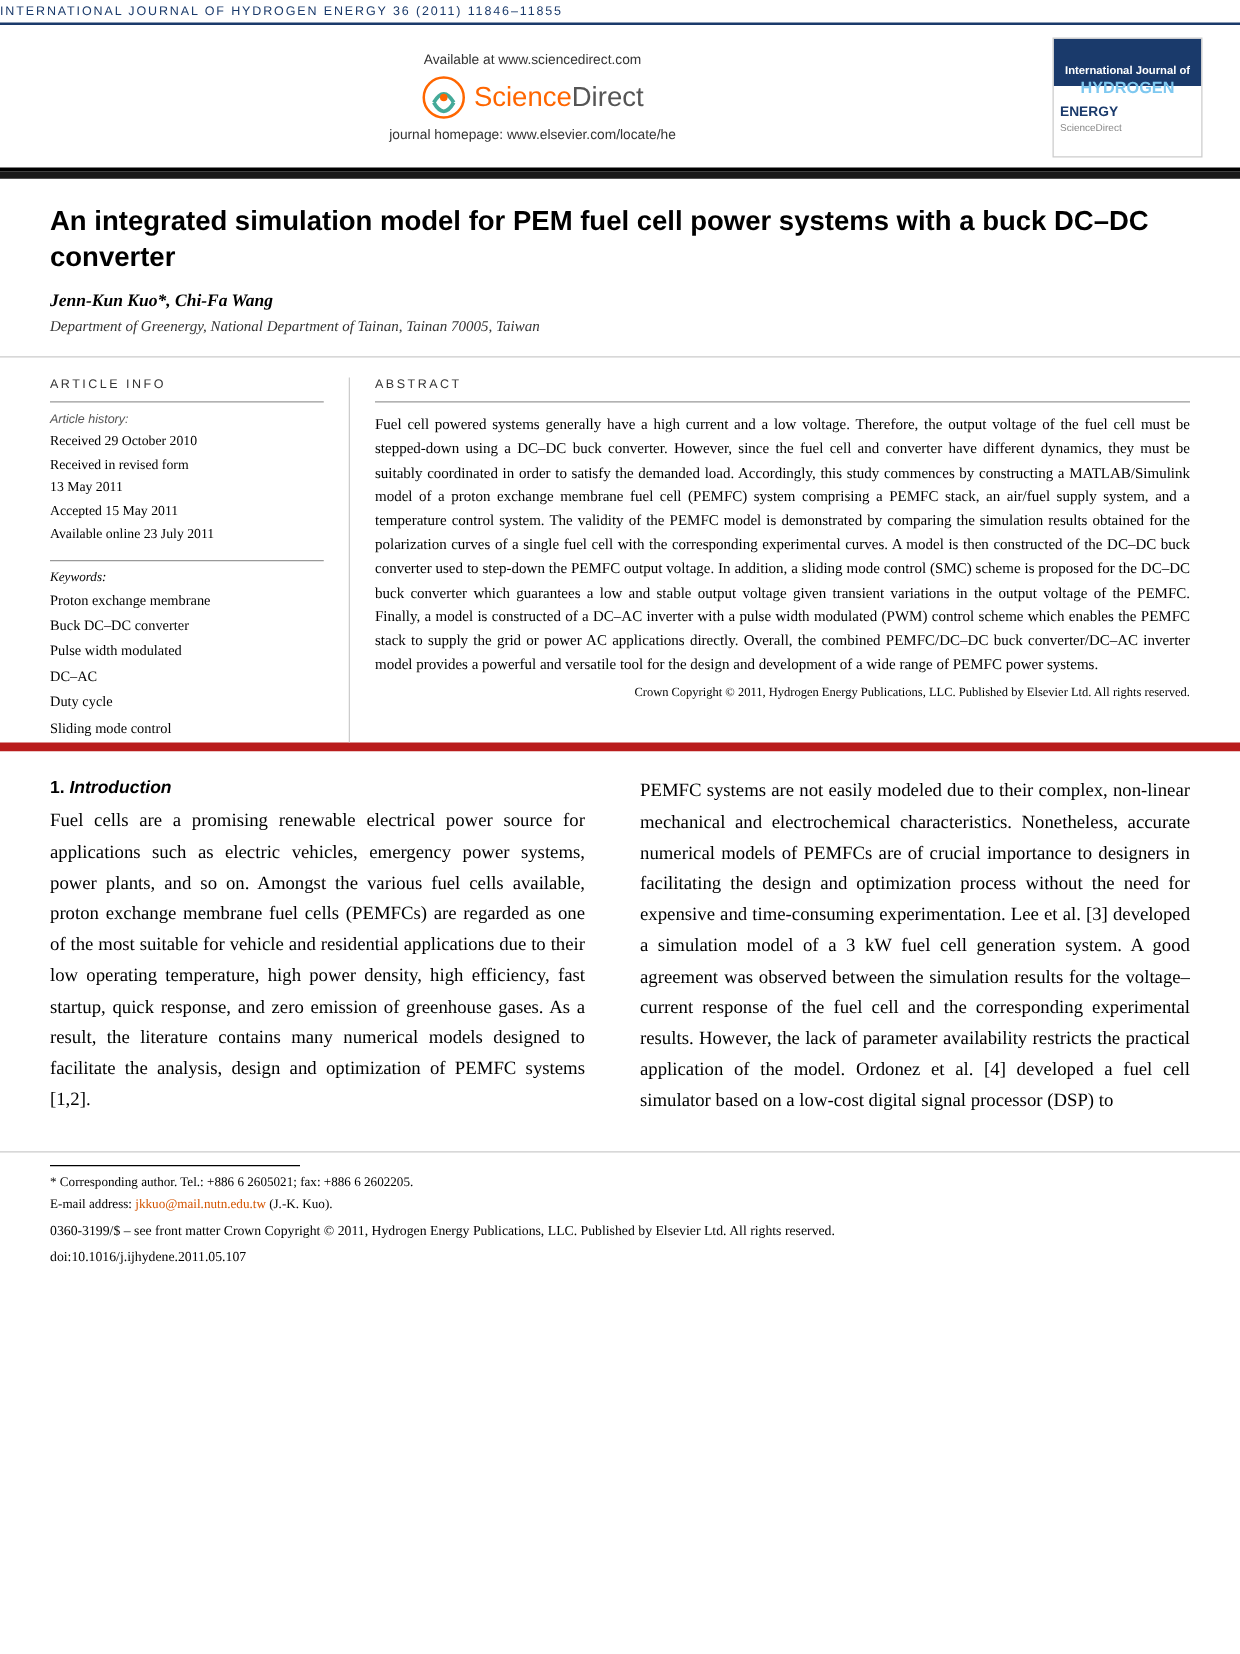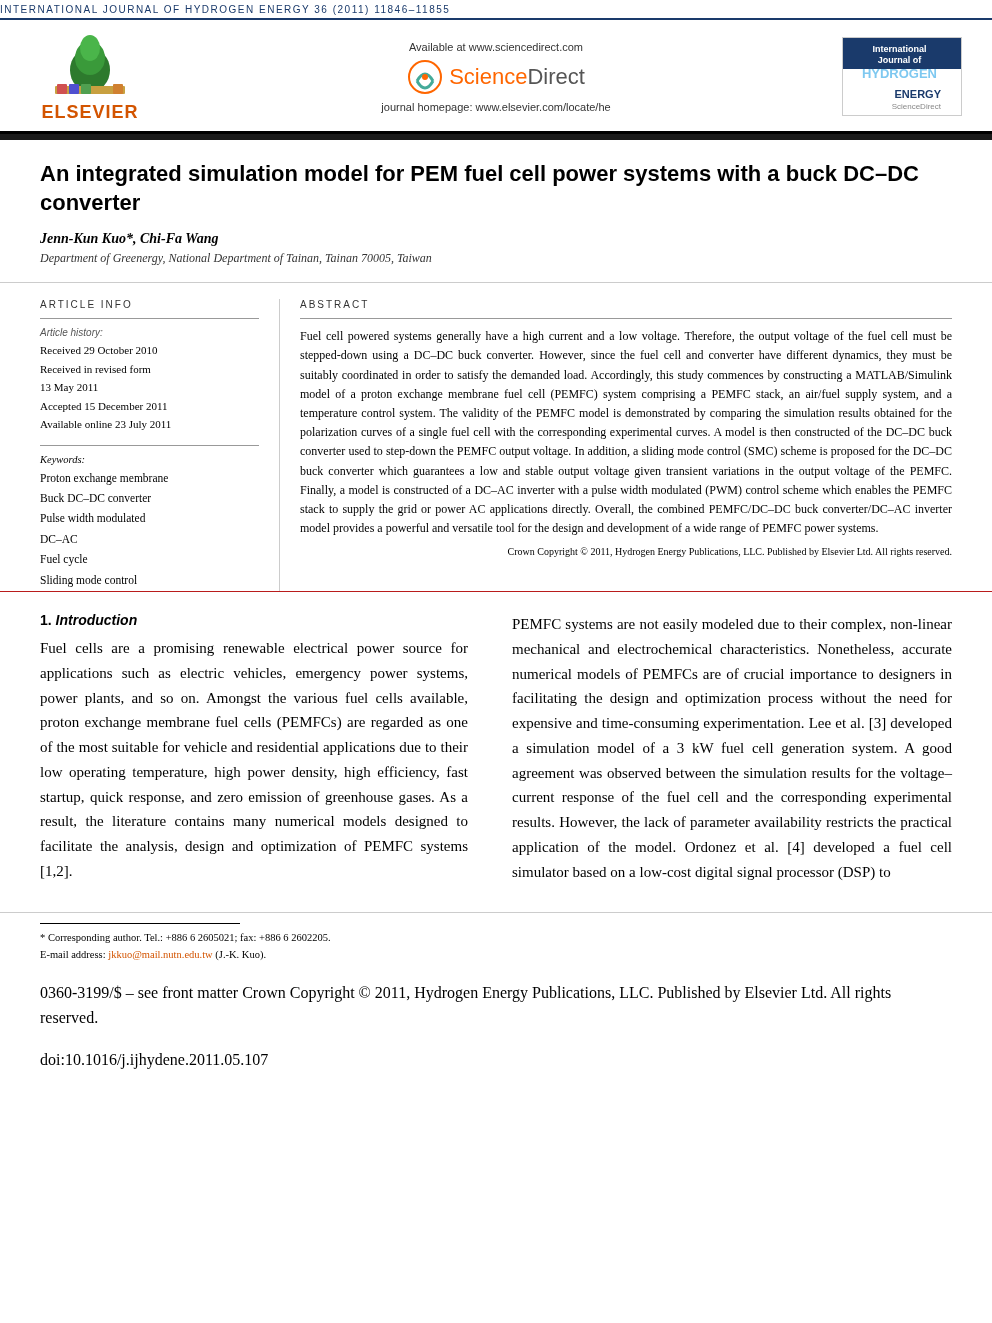--- a/index.html
+++ b/index.html
@@ -89,27 +89,27 @@
     .hydrogen-energy-logo {
       width: 140px;
       display: flex;
       flex-direction: column;
       align-items: center;
       justify-content: center;
     }
     .he-logo-box {
       border: 1px solid #ccc;
       width: 120px;
-      height: 79px;
+      height: 96px;
       display: flex;
       flex-direction: column;
-      align-items: flex-end;
+      align-items: flex-start;
       justify-content: center;
       background: linear-gradient(180deg, #1a3a6b 0%, #1a3a6b 40%, #fff 40%);
-      padding: 20px;
+      padding: 5px;
       font-size: 9px;
     }
     .he-title-top {
       color: #fff;
       font-family: Arial, sans-serif;
       font-size: 9px;
       font-weight: bold;
       text-align: center;
       line-height: 1.2;
       padding: 2px 4px;
@@ -156,21 +156,21 @@
       font-style: italic;
       color: #333;
       margin-bottom: 6px;
     }
 
     
     .two-col {
       display: flex;
       gap: 0;
       padding: 16px 40px 0;
-      border-bottom: 1px solid #b91c1c;
+      border-bottom: 7px solid #b91c1c;
     }
     .col-left {
       width: 240px;
       min-width: 240px;
       padding-right: 20px;
       border-right: 1px solid #ccc;
     }
     .col-right {
       flex: 1;
       padding-left: 20px;
@@ -278,50 +278,33 @@
     .footer-text {
       font-size: 10.5px;
       line-height: 1.6;
       color: #000;
     }
     .footer-text a, .footer-link {
       color: #d35400;
       text-decoration: none;
     }
     .footer-bottom {
-      font-size: 16px;
-      line-height: 1.6;
-      margin-top: 16px;
+      font-size: 11px;
+      line-height: 1.6;
+      margin-top: 4px;
       color: #000;
     }
   </style>
 </head>
 <body>
 
 <div class="journal-header-bar">International Journal of Hydrogen Energy 36 (2011) 11846–11855</div>
 
 <div class="elsevier-header">
 
-  <div class="elsevier-logo-area">
-    <svg class="elsevier-tree" viewBox="0 0 90 70">
-
-      <rect x="38" y="50" width="14" height="12" fill="#8B4513"></rect>
-
-      <ellipse cx="45" cy="40" rx="20" ry="22" fill="#2d7a2d"></ellipse>
-      <ellipse cx="45" cy="28" rx="15" ry="17" fill="#3a9a3a"></ellipse>
-      <ellipse cx="45" cy="18" rx="10" ry="13" fill="#4ab54a"></ellipse>
-
-      <rect x="10" y="56" width="70" height="8" fill="#c8a040" rx="1"></rect>
-      <rect x="12" y="54" width="10" height="10" fill="#d05050" rx="1"></rect>
-      <rect x="24" y="54" width="10" height="10" fill="#5050d0" rx="1"></rect>
-      <rect x="36" y="54" width="10" height="10" fill="#50a050" rx="1"></rect>
-      <rect x="68" y="54" width="10" height="10" fill="#d08030" rx="1"></rect>
-    </svg>
-    <div class="elsevier-text">ELSEVIER</div>
-  </div>
 
   <div class="center-header">
     <div class="available-at">Available at www.sciencedirect.com</div>
     <div class="sciencedirect-logo">
 
       <svg class="sd-icon" viewBox="0 0 36 36">
         <circle cx="18" cy="18" r="16" fill="none" stroke="#f60" stroke-width="2"></circle>
         <path d="M10 22 Q18 8 26 22" fill="none" stroke="#4a9" stroke-width="3"></path>
         <path d="M10 22 Q18 36 26 22" fill="none" stroke="#4a9" stroke-width="3"></path>
         <circle cx="18" cy="18" r="3" fill="#f60"></circle>
@@ -357,29 +340,29 @@
 
 <div class="two-col">
 
   <div class="col-left">
     <div class="section-label">Article Info</div>
     <hr class="divider-thin">
     <div class="article-info-label">Article history:</div>
     <div class="article-info-item">Received 29 October 2010</div>
     <div class="article-info-item">Received in revised form</div>
     <div class="article-info-item">13 May 2011</div>
-    <div class="article-info-item">Accepted 15 December 2011</div>
+    <div class="article-info-item">Accepted 15 May 2011</div>
     <div class="article-info-item">Available online 23 July 2011</div>
     <hr class="divider-thin" style="margin-top:12px;">
     <div class="keywords-label">Keywords:</div>
     <div class="keyword-item">Proton exchange membrane</div>
     <div class="keyword-item">Buck DC–DC converter</div>
     <div class="keyword-item">Pulse width modulated</div>
     <div class="keyword-item">DC–AC</div>
-    <div class="keyword-item">Fuel cycle</div>
+    <div class="keyword-item">Duty cycle</div>
     <div class="keyword-item">Sliding mode control</div>
   </div>
 
   <div class="col-right">
     <div class="section-label">Abstract</div>
     <hr class="divider-thin">
     <div class="abstract-text">Fuel cell powered systems generally have a high current and a low voltage. Therefore, the output voltage of the fuel cell must be stepped-down using a DC–DC buck converter. However, since the fuel cell and converter have different dynamics, they must be suitably coordinated in order to satisfy the demanded load. Accordingly, this study commences by constructing a MATLAB/Simulink model of a proton exchange membrane fuel cell (PEMFC) system comprising a PEMFC stack, an air/fuel supply system, and a temperature control system. The validity of the PEMFC model is demonstrated by comparing the simulation results obtained for the polarization curves of a single fuel cell with the corresponding experimental curves. A model is then constructed of the DC–DC buck converter used to step-down the PEMFC output voltage. In addition, a sliding mode control (SMC) scheme is proposed for the DC–DC buck converter which guarantees a low and stable output voltage given transient variations in the output voltage of the PEMFC. Finally, a model is constructed of a DC–AC inverter with a pulse width modulated (PWM) control scheme which enables the PEMFC stack to supply the grid or power AC applications directly. Overall, the combined PEMFC/DC–DC buck converter/DC–AC inverter model provides a powerful and versatile tool for the design and development of a wide range of PEMFC power systems.</div>
     <div class="copyright-text">Crown Copyright © 2011, Hydrogen Energy Publications, LLC. Published by Elsevier Ltd. All rights reserved.</div>
   </div>
 </div>

